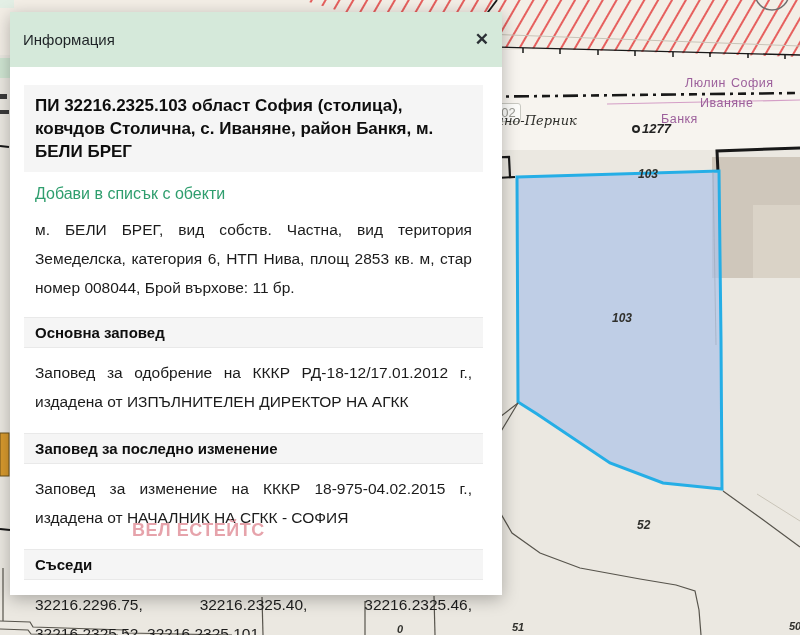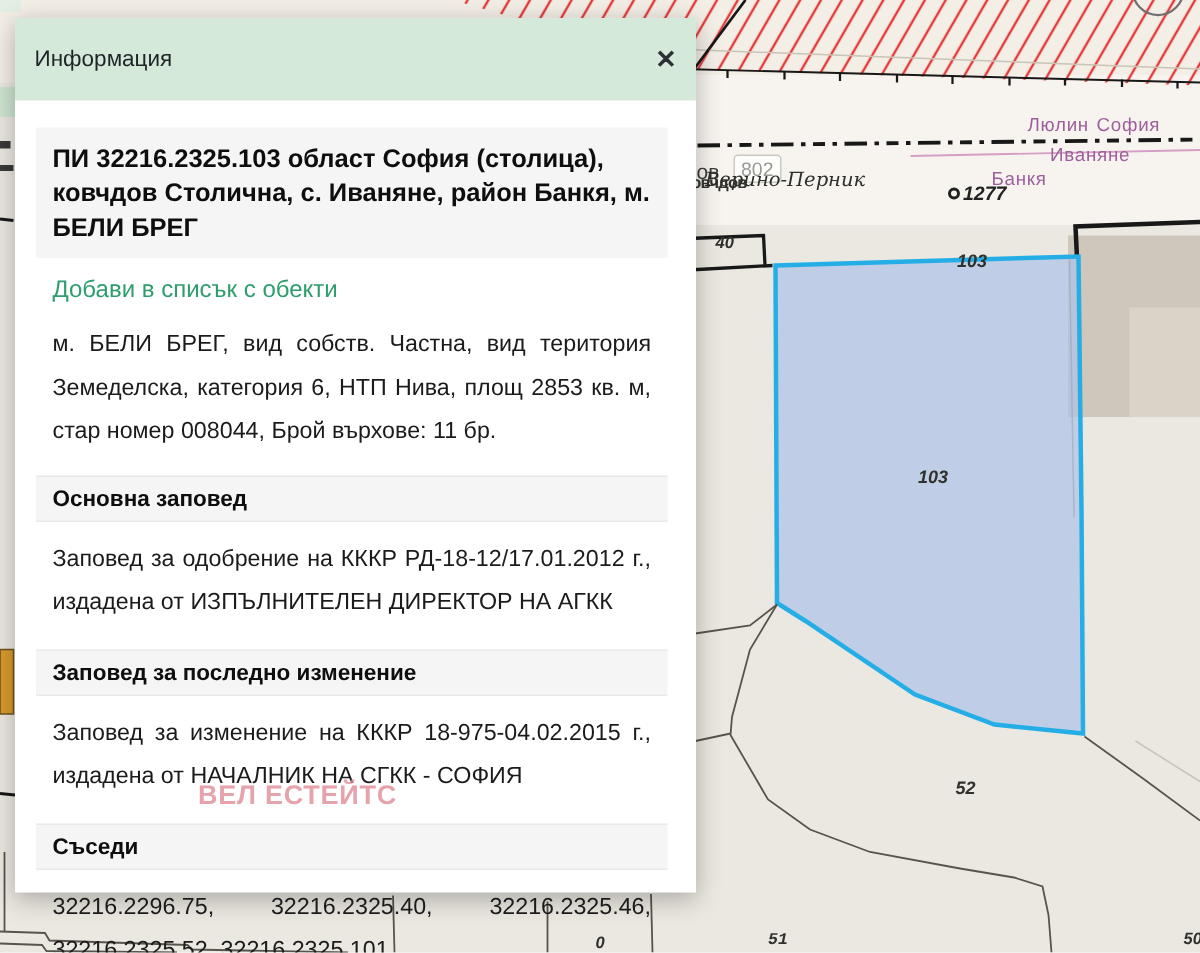--- a/index.html
+++ b/index.html
@@ -21,21 +21,21 @@
   .region-label{color:var(--region-purple);font-size:12.5px;letter-spacing:.5px;}
   .parcel-num{font-style:italic;font-weight:700;font-size:12px;color:#30302c;}
   .parcel-num.small{font-size:11px;}
   .road-frag{font-size:14px;color:#3c3c38;}
   .road-box{background:#fdfdfb;border:1px solid #c9c9c2;border-radius:3px;color:#9a9a94;font-size:13px;padding:0 4px;line-height:17px;}
   .rail-name{font-family:"DejaVu Serif",serif;font-style:italic;font-size:13px;color:#2e2e2a;}
   .rail-overlap{font-size:11px;font-weight:700;color:#33332f;letter-spacing:-.5px;}
   .elev{display:flex;align-items:center;gap:2px;font-weight:700;font-style:italic;font-size:13px;color:#222;}
   .elev-circle{width:8px;height:8px;border:2px solid #222;border-radius:50%;display:inline-block;}
   
-  .panel{position:absolute;left:10px;top:12px;width:454px;height:583px;background:#fff;z-index:10;
+  .panel{position:absolute;left:10px;top:12px;width:492px;height:583px;background:#fff;z-index:10;
          box-shadow:0 4px 16px rgba(0,0,0,.28);}
   .panel-header{background:var(--header-green);height:55px;display:flex;align-items:center;padding:0 13px;}
   .panel-title{font-size:15px;color:#1f2427;}
   .close-btn{margin-left:auto;background:none;border:none;font-size:17px;font-weight:700;color:#2b3035;cursor:pointer;line-height:1;}
   .panel-body{padding:18px 19px 0 14px;color:#1b1b1b;}
   .prop-heading{background:var(--section-gray);font-weight:700;font-size:17px;line-height:23px;padding:9px 11px;color:#0e0e0e;}
   .add-link{display:inline-block;margin:13px 0 2px 11px;color:var(--link-green);font-size:16px;cursor:pointer;text-decoration:none;}
   .prop-details{margin:10px 11px 15px;line-height:29px;font-size:15.5px;text-align:justify;}
   .section-heading{background:var(--section-gray);border-top:1px solid #e9e9e9;border-bottom:1px solid #e9e9e9;
                    font-weight:700;font-size:15px;padding:6px 11px;color:#0e0e0e;}
@@ -113,21 +113,21 @@
 
   <div class="mlabel elev" style="left:632px;top:121px;">
     <span class="elev-circle"></span>
     <span>1277</span>
   </div>
 
   <div class="mlabel parcel-num" style="left:638px;top:167px;">103</div>
   <div class="mlabel parcel-num" style="left:612px;top:311px;">103</div>
   <div class="mlabel parcel-num small" style="left:477px;top:156px;">40</div>
   <div class="mlabel parcel-num" style="left:637px;top:518px;">52</div>
-  <div class="mlabel parcel-num small" style="left:512px;top:621px;font-family:Liberation Mono, monospace;">51</div>
+  <div class="mlabel parcel-num small" style="left:512px;top:621px;">51</div>
   <div class="mlabel parcel-num small" style="left:789px;top:620px;">50</div>
   <div class="mlabel parcel-num small" style="left:397px;top:623px;">0</div>
 
   <div class="panel">
     <div class="panel-header">
       <span class="panel-title">Информация</span>
       <button class="close-btn">✕</button>
     </div>
     <div class="panel-body">
       <div class="prop-heading">ПИ 32216.2325.103 област София (столица), ковчдов Столична, с. Иваняне, район Банкя, м. БЕЛИ БРЕГ</div>

